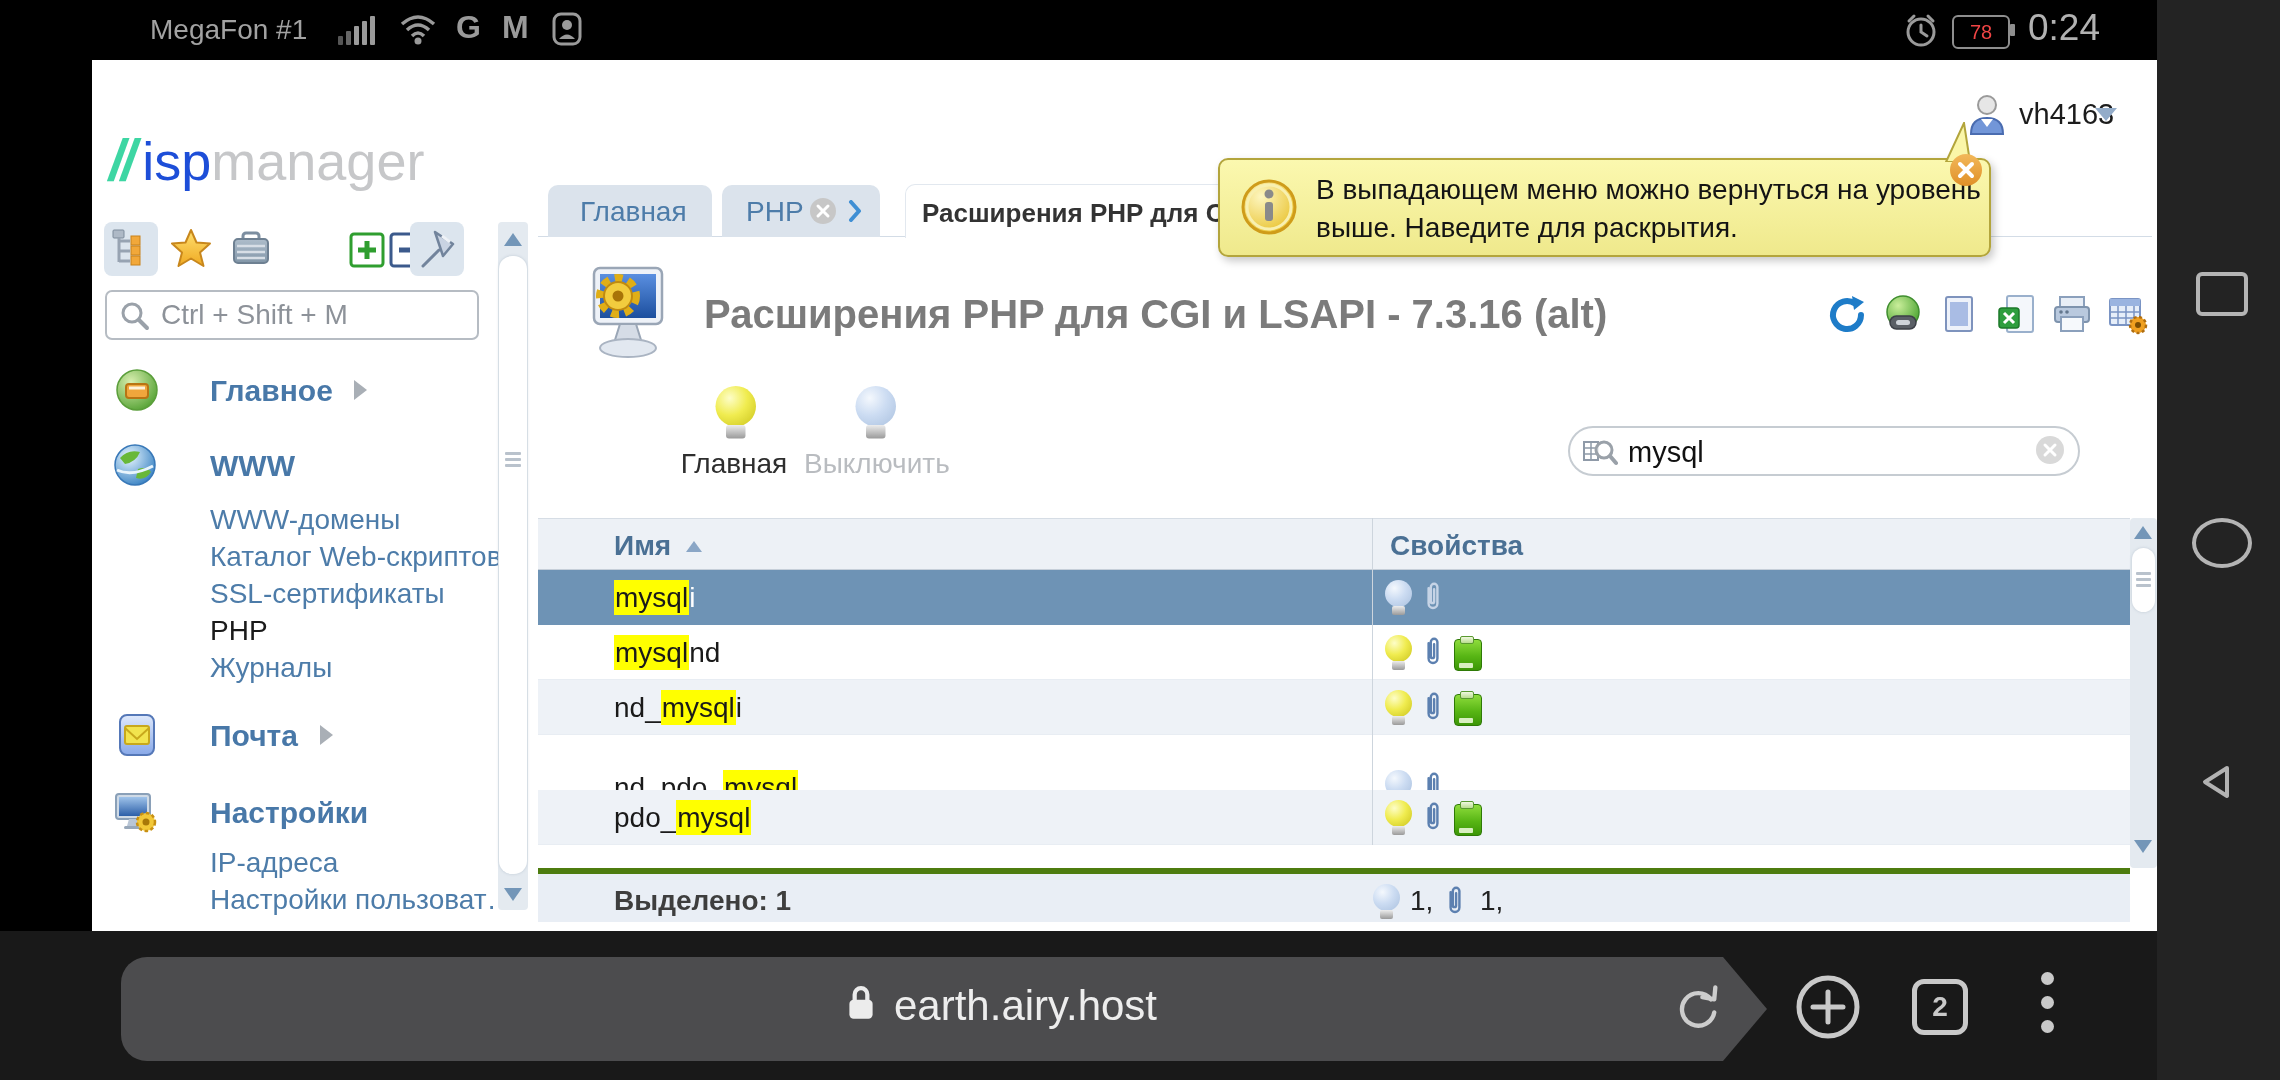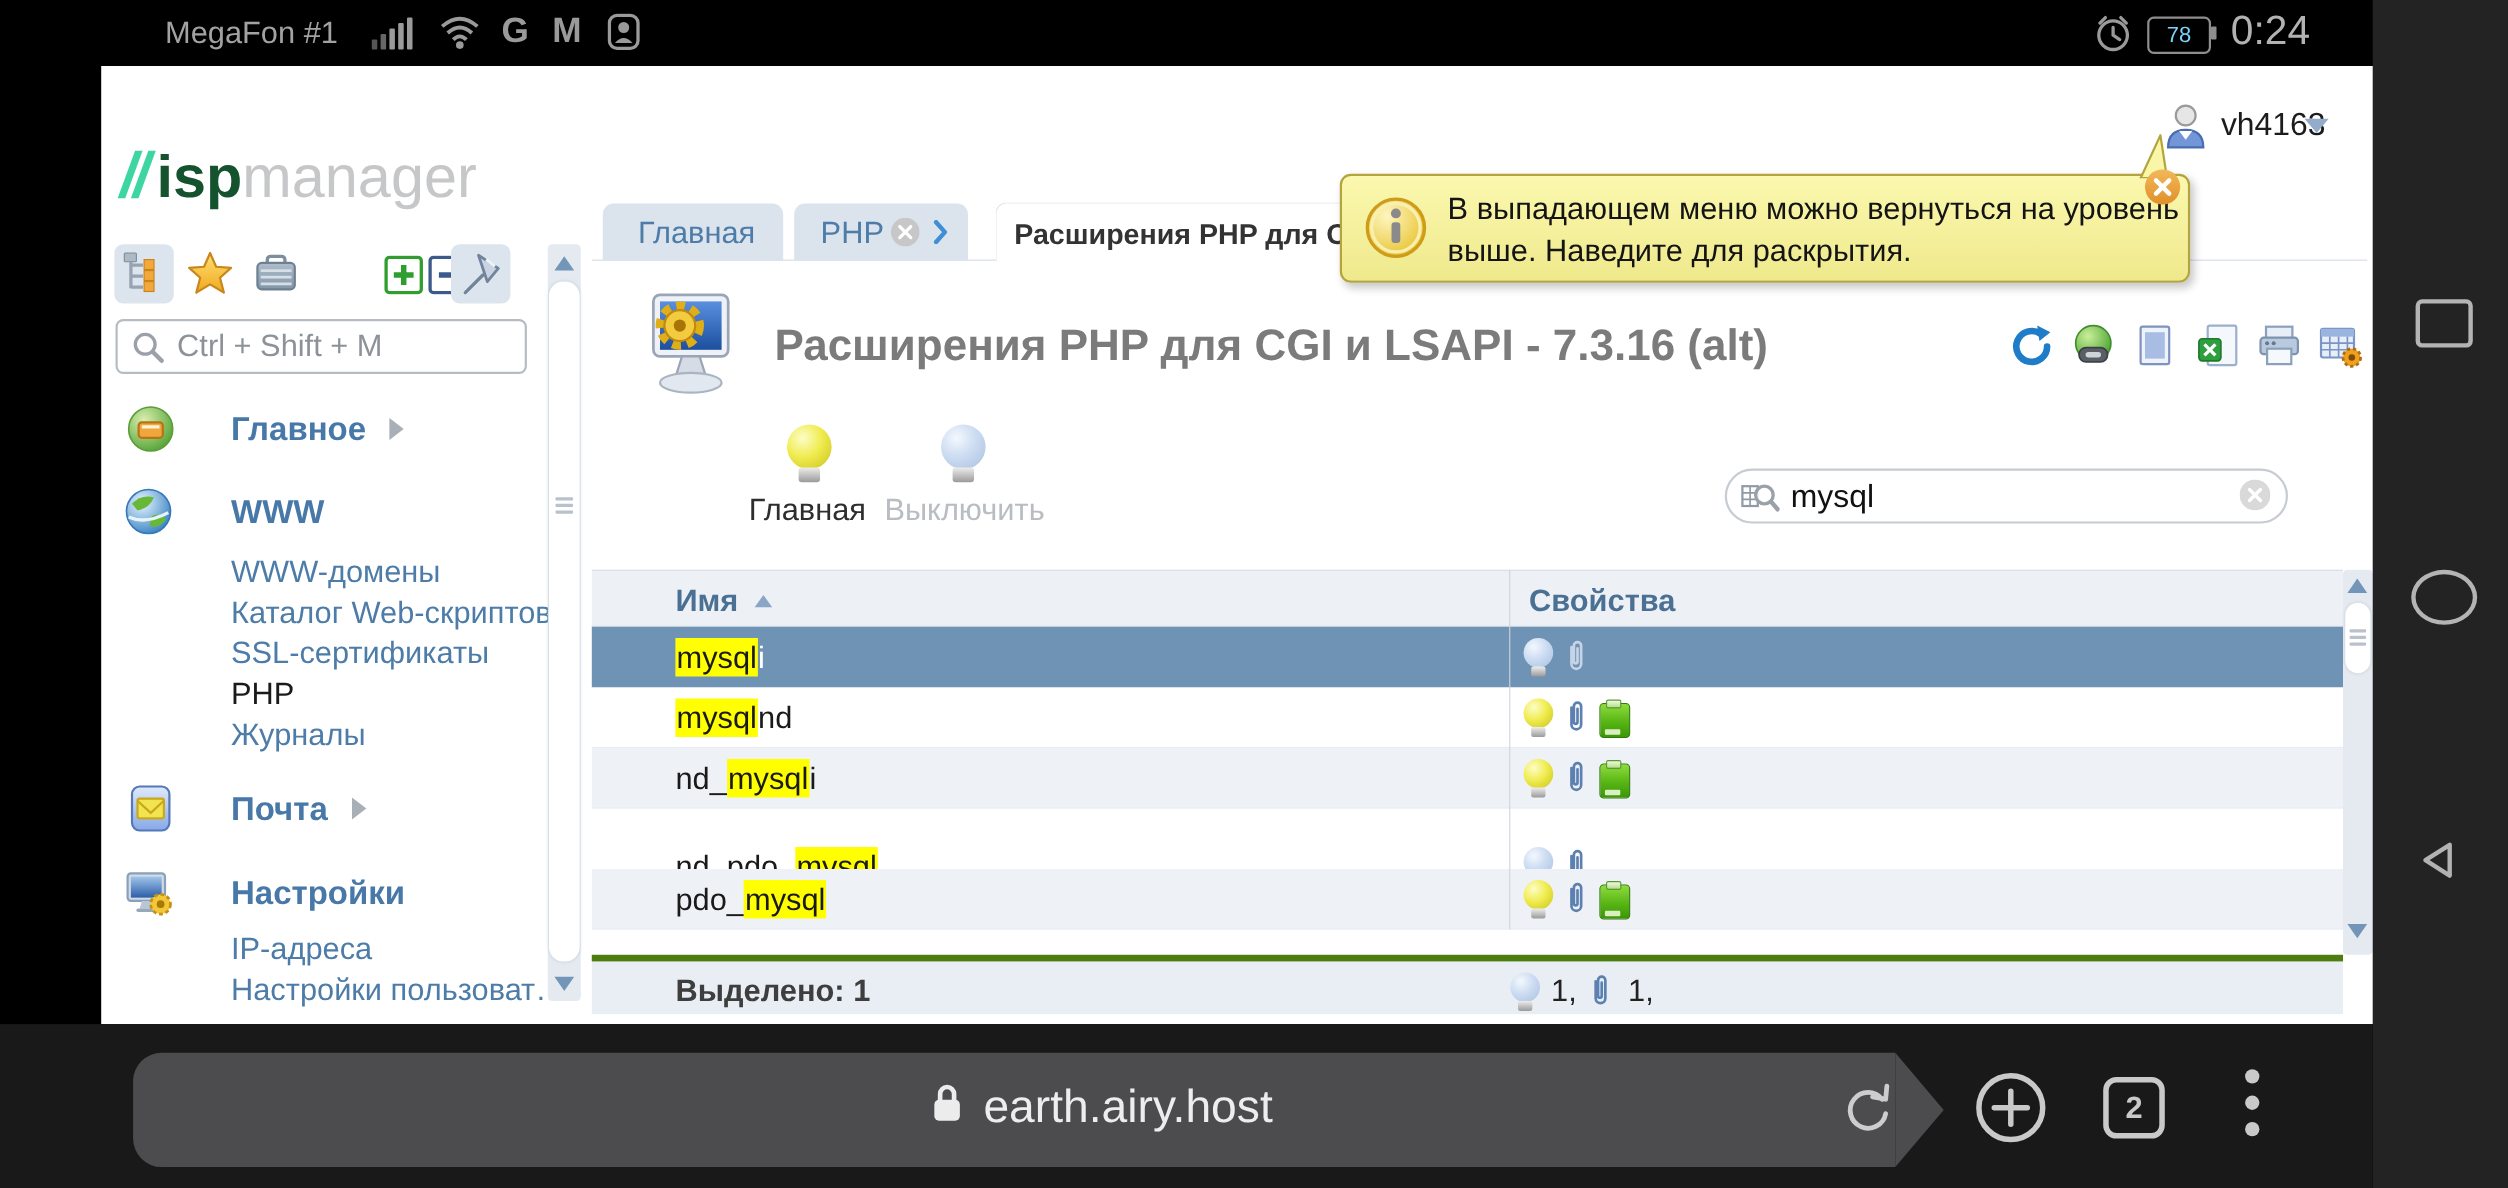--- a/index.html
+++ b/index.html
@@ -5,41 +5,41 @@
   html,body{margin:0;padding:0;background:#000;}
   body{width:2280px;height:1080px;position:relative;font-family:"Liberation Sans",sans-serif;overflow:hidden;}
   .abs{position:absolute;}
   
   #statusbar{left:0;top:0;width:2157px;height:60px;background:#000;}
   .sb-text{color:#a2a2a2;font-size:28px;}
   .sig{display:flex;align-items:flex-end;gap:3px;height:30px;}
   .sig span{width:5px;background:#9a9a9a;border-radius:1px;}
   .glyph{color:#9a9a9a;font-weight:bold;font-size:32px;}
   .battery{width:54px;height:30px;border:2px solid #8e8e8e;border-radius:6px;display:flex;align-items:center;justify-content:center;}
-  .battery span{color:#7dd3fc;font-size:20px;}
+  .battery span{color:#ef4444;font-size:20px;}
   .batt-tip{width:5px;height:12px;background:#8e8e8e;border-radius:1px;}
   .time{color:#b2b2b2;font-size:37px;}
   
   #rightstrip{left:2157px;top:0;width:123px;height:1080px;background:#232323;}
   .navsq{border:4px solid #b4b4b4;border-radius:6px;}
   .navcirc{border:4px solid #b4b4b4;border-radius:50%;}
   #bottombar{left:0;top:931px;width:2157px;height:149px;background:#191919;}
   #urlpill{left:121px;top:957px;width:1602px;height:104px;background:#4c4c4e;border-radius:26px 0 0 26px;}
   #urlpill::after{content:"";position:absolute;right:-44px;top:0;width:0;height:0;border-top:52px solid transparent;border-bottom:52px solid transparent;border-left:44px solid #4c4c4e;}
   .urltext{color:#ededed;font-size:42px;}
   .dot{width:13px;height:13px;border-radius:50%;background:#c9c9c9;}
   #tabbox{width:46px;height:46px;border:5px solid #c9c9c9;border-radius:12px;display:flex;align-items:center;justify-content:center;color:#c9c9c9;font-size:28px;font-weight:bold;}
   
   #viewport{left:92px;top:60px;width:2256px;height:871px;background:#fff;overflow:hidden;}
   .uname{font-size:29px;color:#1c1c1c;}
   .caret{width:0;height:0;border-left:11px solid transparent;border-right:11px solid transparent;border-top:13px solid #93acc9;}
   
   #logo{left:18px;top:66px;display:flex;align-items:baseline;}
   .logo-slash{color:#3dd6a3;font-size:58px;font-weight:bold;transform:skewX(-10deg);letter-spacing:-4px;margin-right:8px;}
-  .logo-bold{color:#14532d;font-size:54px;font-weight:bold;}
+  .logo-bold{color:#1d4ed8;font-size:54px;font-weight:normal;}
   .logo-light{color:#c6c7c9;font-size:54px;}
   .selbg{width:54px;height:54px;background:#dce5ee;border-radius:8px;}
   
   #sidesearch{left:13px;top:230px;width:370px;height:46px;border:2px solid #b6bcc3;border-radius:7px;background:#fff;}
   #sidesearch input{position:absolute;left:52px;top:4px;width:300px;height:36px;border:none;outline:none;font-size:28px;color:#222;font-family:"Liberation Sans",sans-serif;background:transparent;}
   #sidesearch input::placeholder{color:#8d9299;opacity:1;}
   .sect{font-size:30px;font-weight:bold;color:#4878a8;}
   .mitem{font-size:28px;color:#4d7ca9;cursor:pointer;}
   .mitem.active{color:#1a1a1a;}
   .arrow-r{width:0;height:0;border-top:10px solid transparent;border-bottom:10px solid transparent;border-left:13px solid #a9afb6;}

